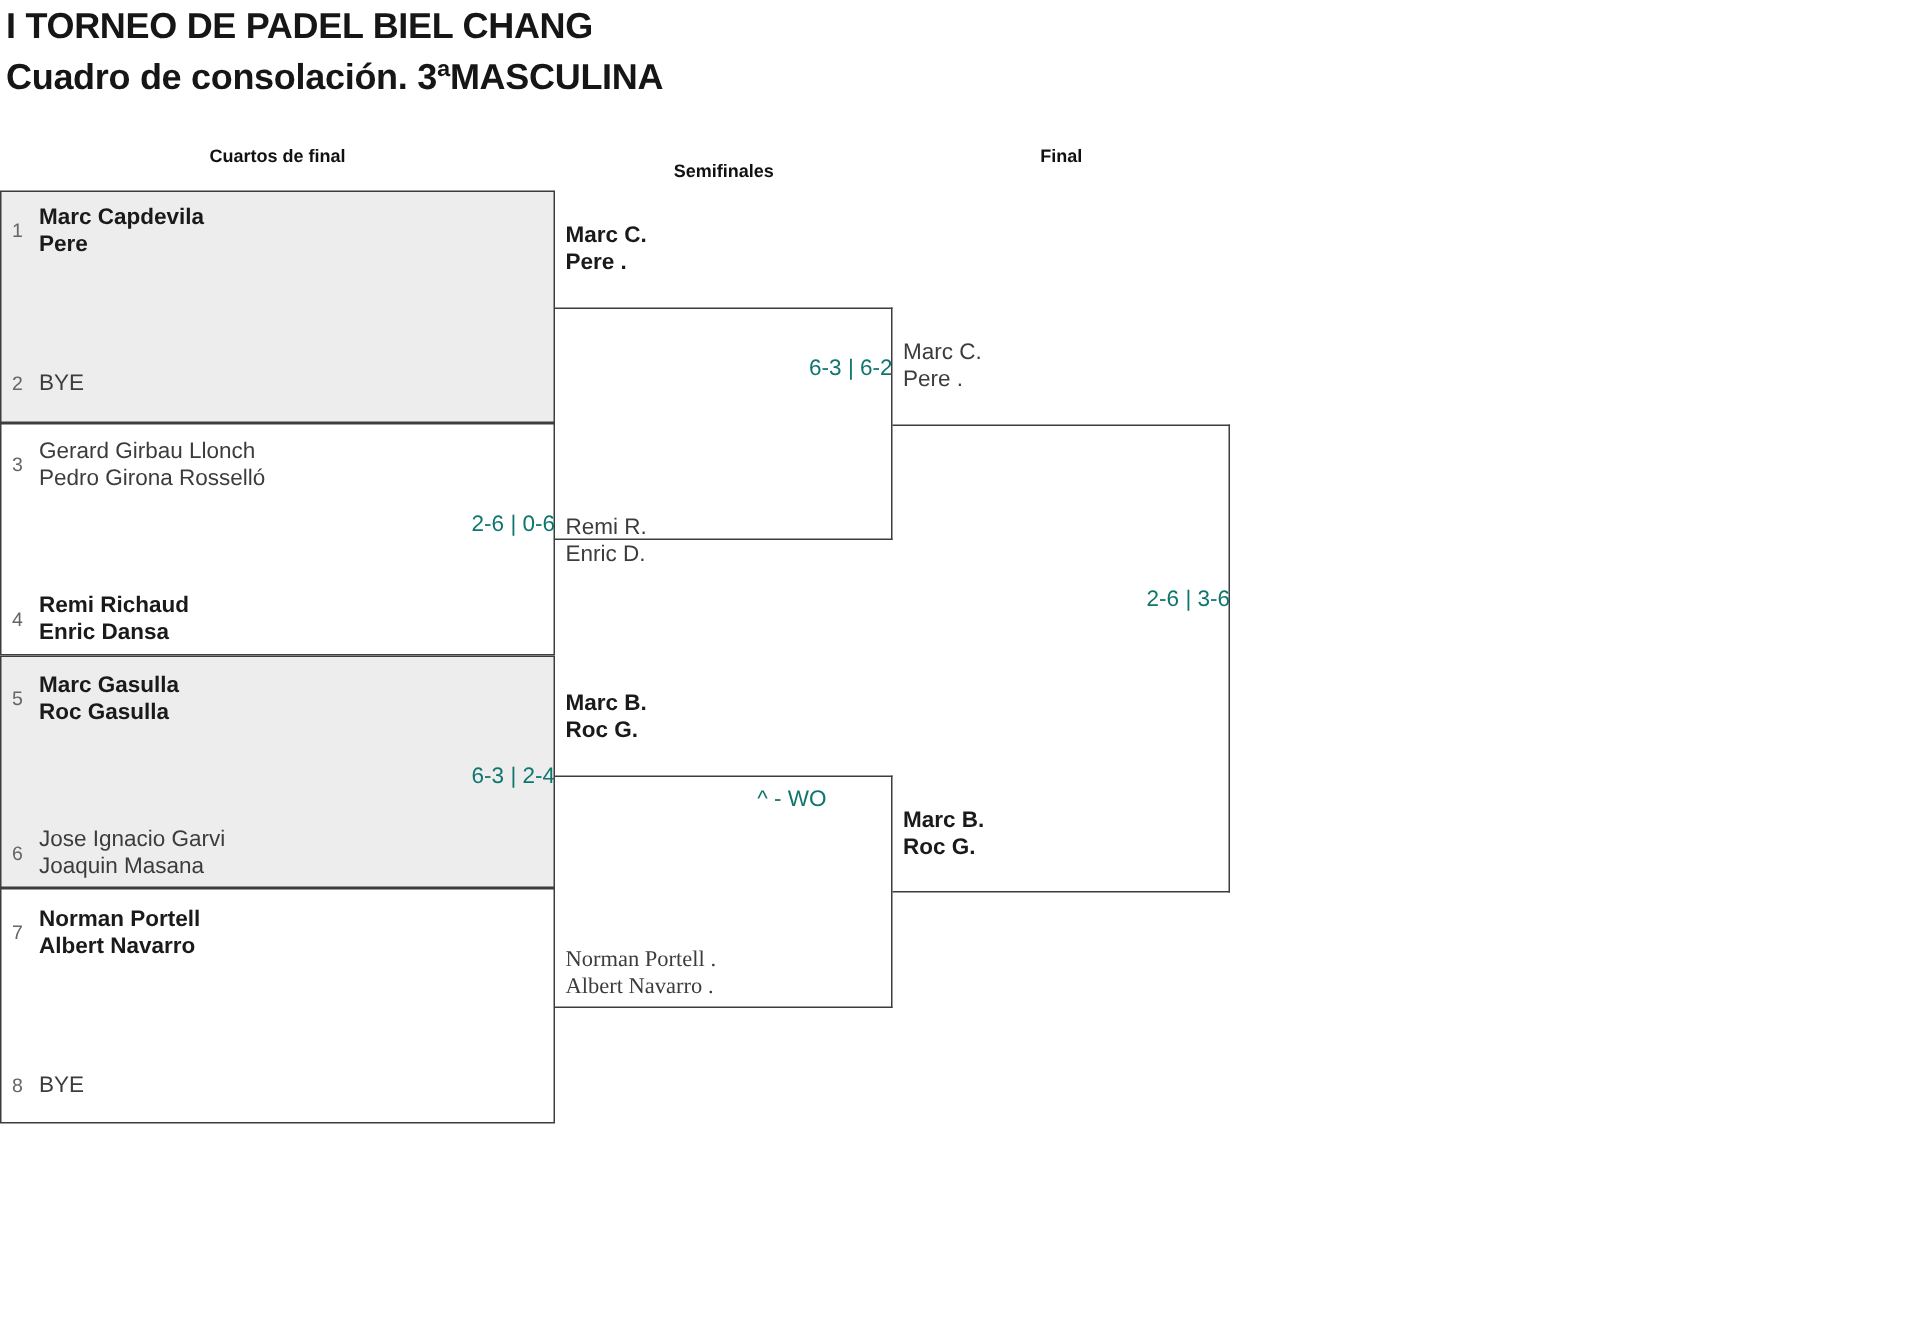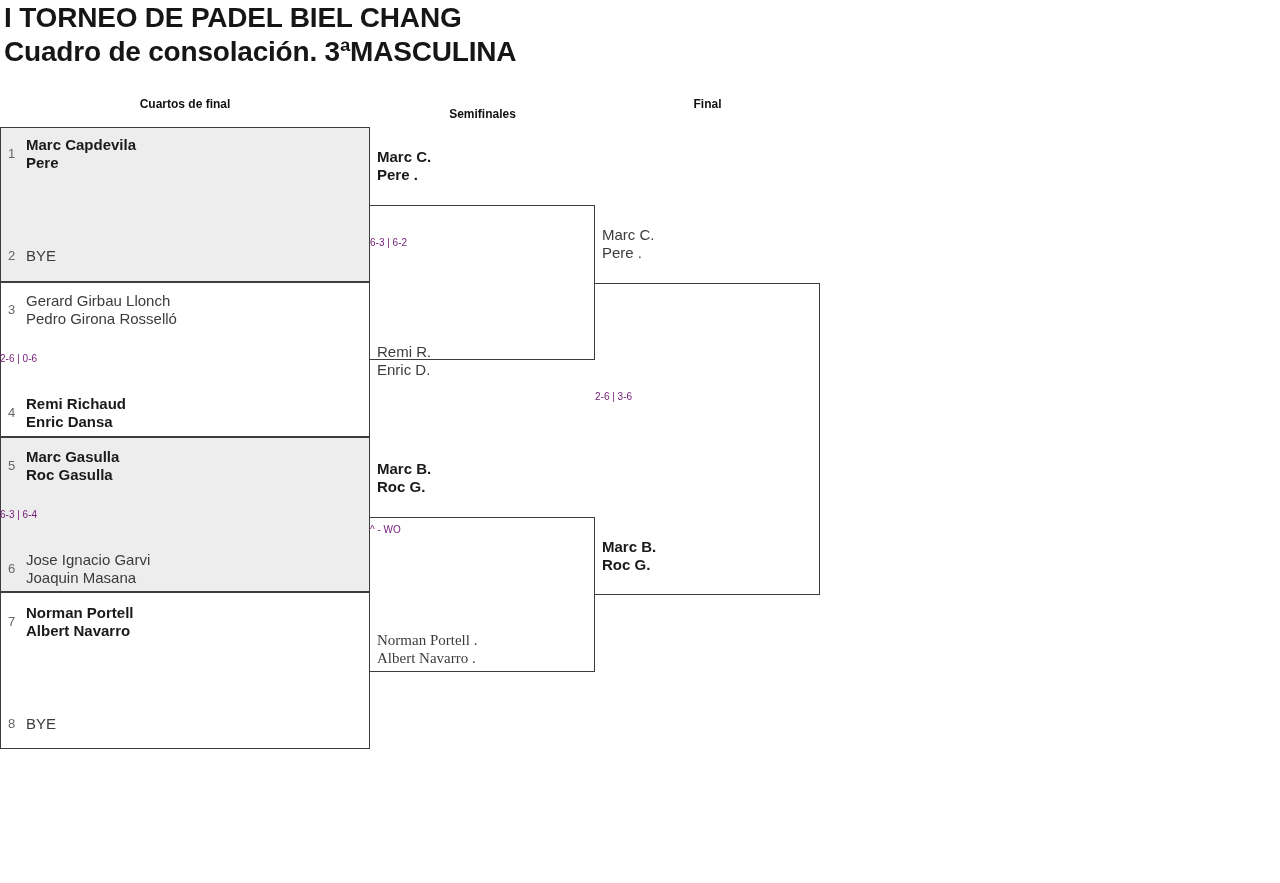--- a/index.html
+++ b/index.html
@@ -6,21 +6,21 @@
   .page{
     position:relative;
     width:1280px;height:883px;
     background:#ffffff;
     font-family:"Liberation Sans", sans-serif;
     overflow:hidden;
   }
   
   .title{
     position:absolute;left:4px;top:1px;
-    font-size:28px;font-weight:bold;color:#161616;line-height:34px;
+    font-size:24px;font-weight:bold;color:#161616;line-height:34px;
     letter-spacing:-0.2px;
   }
   .title div{white-space:pre;}
   
   .logo{position:absolute;left:1048px;top:0;width:228px;height:72px;cursor:pointer;}
   .dot{position:absolute;border-radius:50%;}
   .dot.blue-sm  {left:11px;top:13px;width:15px;height:15px;background:#29a8e0;}
   .dot.green-lg {left:32px;top:6px;width:30px;height:30px;background:#6ab62d;}
   .dot.orange   {left:21px;top:28px;width:21px;height:21px;background:#e5731a;}
   .dot.blue-lg  {left:7px;top:43px;width:24px;height:24px;background:#29a8e0;}
@@ -52,42 +52,42 @@
   
   .team-row{
     position:absolute;display:flex;align-items:center;
     font-size:15px;line-height:18px;color:#3c3c3c;
   }
   .seed{width:18px;flex:none;font-size:13px;color:#666;font-weight:normal;}
   .names{display:block;}
   .nline{display:block;white-space:pre;}
   .winner{font-weight:bold;color:#1a1a1a;}
   .score{
-    position:absolute;text-align:left;
-    font-size:10px;color:#701a75;white-space:pre;
+    position:absolute;text-align:right;
+    font-size:15px;color:#0f766e;white-space:pre;
   }
   
   .p-qf0-top{left:8px;top:136px;}
   .p-qf0-bot{left:8px;top:247px;}
   .p-qf1-top{left:8px;top:292px;}
   .p-qf1-bot{left:8px;top:395px;}
   .p-qf2-top{left:8px;top:448px;}
   .p-qf2-bot{left:8px;top:551px;}
   .p-qf3-top{left:8px;top:604px;}
   .p-qf3-bot{left:8px;top:715px;}
   
   .p-sf0-top{left:377px;top:148px;}
   .p-sf0-bot{left:377px;top:303px;margin-top:40px;}
   .p-sf1-top{left:377px;top:460px;}
   .p-sf1-bot{left:377px;top:631px;font-family:Liberation Serif, serif;}
   
   .p-f-top{left:602px;top:226px;}
   .p-f-bot{left:602px;top:538px;}
   
-  .s-qf1{left:0;width:370px;top:353px;}
+  .s-qf1{left:0;width:370px;top:341px;}
   .s-qf2{left:0;width:370px;top:509px;}
   .s-sf0{left:370px;width:225px;top:237px;}
   .s-sf1{left:370px;width:181px;top:524px;}
   .s-f  {left:595px;width:225px;top:391px;}
 </style>
 </head>
 <body>
 
 <div class="page">
 
@@ -139,21 +139,21 @@
     </span>
   </div>
 
   <div class="team-row p-qf2-top">
     <span class="seed">5</span>
     <span class="names winner">
       <span class="nline">Marc Gasulla</span>
       <span class="nline">Roc Gasulla</span>
     </span>
   </div>
-  <div class="score s-qf2">6-3 | 6-4</div>
+  <div class="score s-qf2">6-3 | 2-4</div>
   <div class="team-row p-qf2-bot">
     <span class="seed">6</span>
     <span class="names">
       <span class="nline">Jose Ignacio Garvi</span>
       <span class="nline">Joaquin Masana</span>
     </span>
   </div>
 
   <div class="team-row p-qf3-top">
     <span class="seed">7</span>

